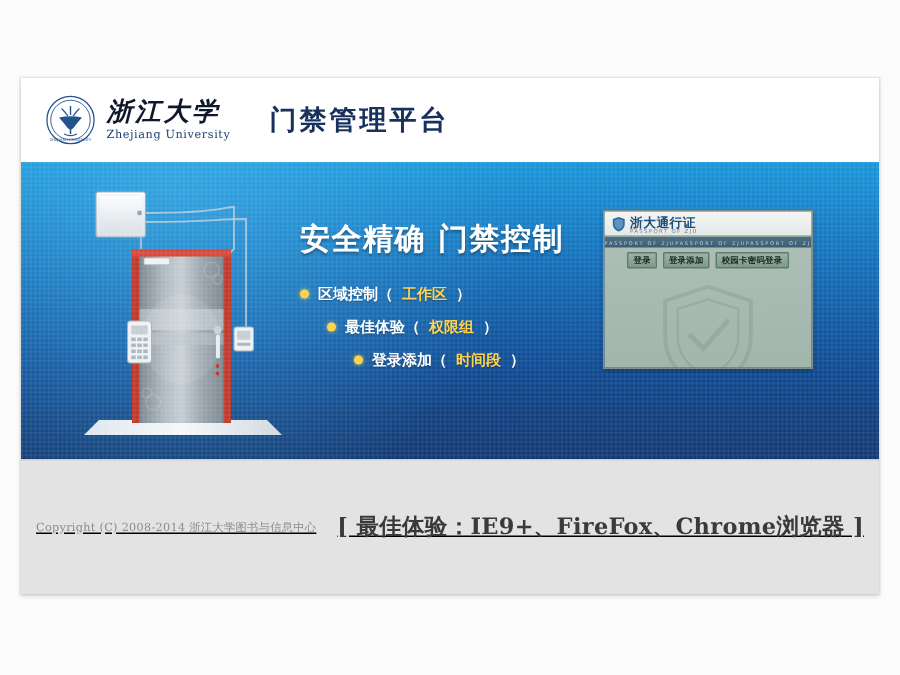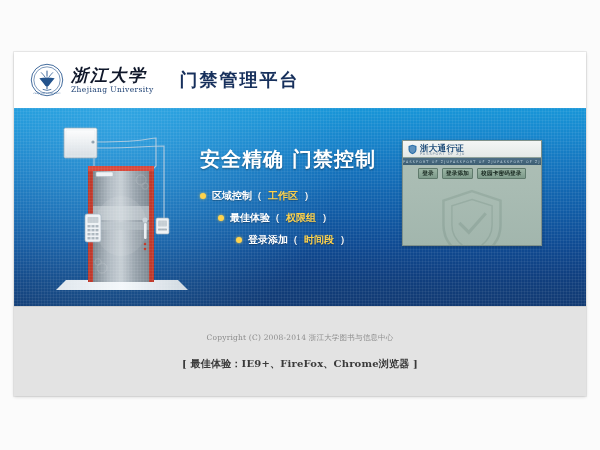--- a/index.html
+++ b/index.html
@@ -164,29 +164,29 @@
     display: flex; align-items: center; justify-content: center;
     padding: 0 3px; white-space: nowrap; cursor: pointer;
     letter-spacing: .2px;
   }
 
   
   .site-footer {
     height: 90px;
     background: #e3e3e3;
     border-top: 1px solid #cfcfcf;
-    display: flex; flex-direction: column;
-    align-items: center; justify-content: center; gap: 14px;
+    display: flex; flex-direction: row;
+    align-items: center; justify-content: center; gap: 14px; text-decoration: underline;
   }
   .copyright {
     font-size: 7.5px; color: #8c8c8c; letter-spacing: .2px;
     font-family: "DejaVu Serif", "Liberation Serif", serif;
   }
   .browser-note {
-    font-size: 10px; color: #3a3a3a; font-weight: 700;
+    font-size: 15px; color: #3a3a3a; font-weight: 700;
     font-family: "DejaVu Serif", "Liberation Serif", serif;
     letter-spacing: .2px;
   }
 </style>
 </head>
 <body>
 
 <div class="page-shell">
 
   <div class="site-header">

